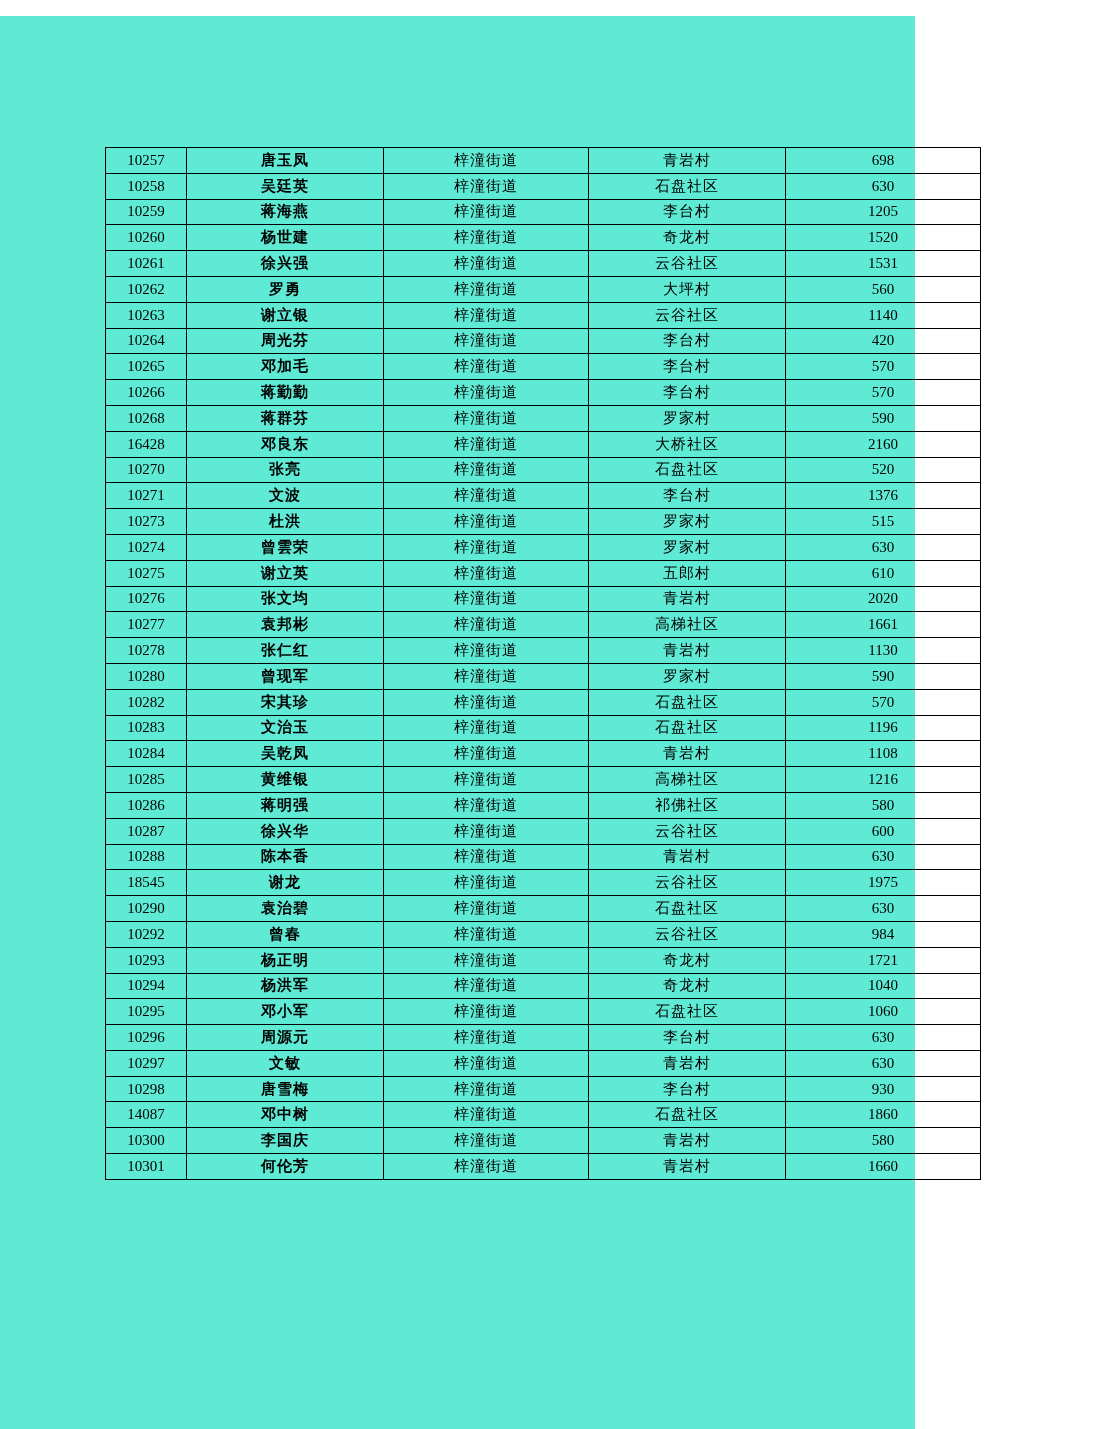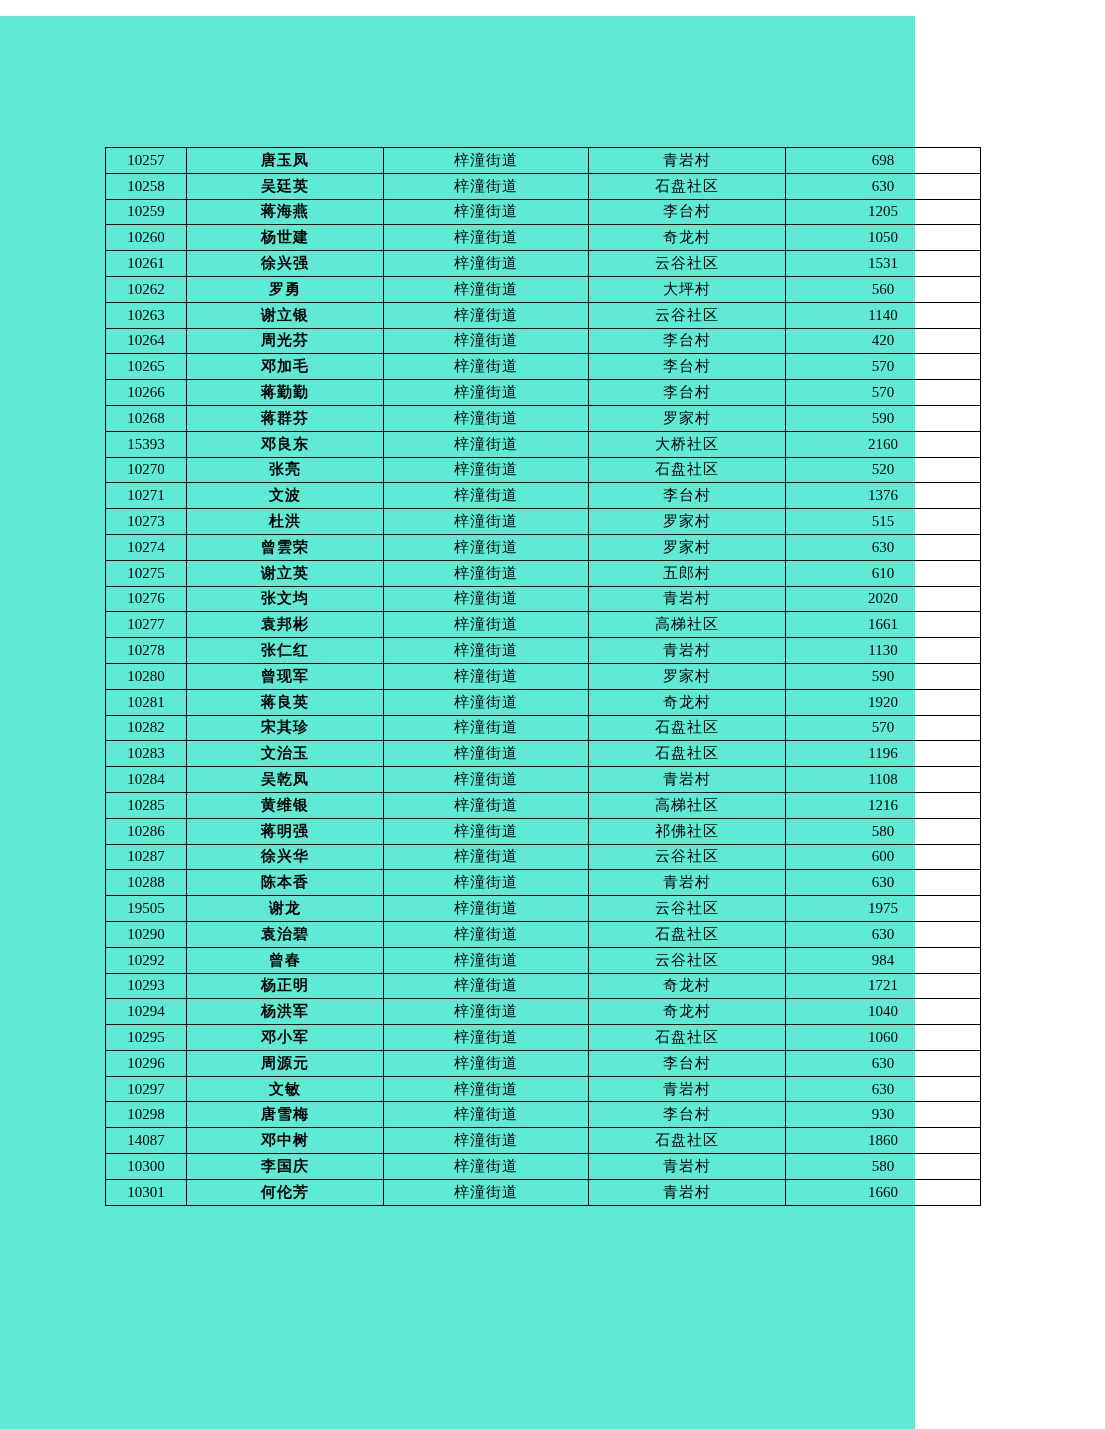--- a/index.html
+++ b/index.html
@@ -72,21 +72,21 @@
           <td class="col-name">蒋海燕</td>
           <td class="col-street">梓潼街道</td>
           <td class="col-village">李台村</td>
           <td class="col-amount">1205</td>
         </tr>
         <tr>
           <td class="col-id">10260</td>
           <td class="col-name">杨世建</td>
           <td class="col-street">梓潼街道</td>
           <td class="col-village">奇龙村</td>
-          <td class="col-amount">1050</td>
+          <td class="col-amount">1520</td>
         </tr>
         <tr>
           <td class="col-id">10261</td>
           <td class="col-name">徐兴强</td>
           <td class="col-street">梓潼街道</td>
           <td class="col-village">云谷社区</td>
           <td class="col-amount">1531</td>
         </tr>
         <tr>
           <td class="col-id">10262</td>
@@ -124,21 +124,21 @@
           <td class="col-amount">570</td>
         </tr>
         <tr>
           <td class="col-id">10268</td>
           <td class="col-name">蒋群芬</td>
           <td class="col-street">梓潼街道</td>
           <td class="col-village">罗家村</td>
           <td class="col-amount">590</td>
         </tr>
         <tr>
-          <td class="col-id">15393</td>
+          <td class="col-id">16428</td>
           <td class="col-name">邓良东</td>
           <td class="col-street">梓潼街道</td>
           <td class="col-village">大桥社区</td>
           <td class="col-amount">2160</td>
         </tr>
         <tr>
           <td class="col-id">10270</td>
           <td class="col-name">张亮</td>
           <td class="col-street">梓潼街道</td>
           <td class="col-village">石盘社区</td>
@@ -194,27 +194,20 @@
           <td class="col-amount">1130</td>
         </tr>
         <tr>
           <td class="col-id">10280</td>
           <td class="col-name">曾现军</td>
           <td class="col-street">梓潼街道</td>
           <td class="col-village">罗家村</td>
           <td class="col-amount">590</td>
         </tr>
         <tr>
-          <td class="col-id">10281</td>
-          <td class="col-name">蒋良英</td>
-          <td class="col-street">梓潼街道</td>
-          <td class="col-village">奇龙村</td>
-          <td class="col-amount">1920</td>
-        </tr>
-        <tr>
           <td class="col-id">10282</td>
           <td class="col-name">宋其珍</td>
           <td class="col-street">梓潼街道</td>
           <td class="col-village">石盘社区</td>
           <td class="col-amount">570</td>
         </tr>
         <tr>
           <td class="col-id">10283</td>
           <td class="col-name">文治玉</td>
           <td class="col-street">梓潼街道</td>
@@ -250,21 +243,21 @@
           <td class="col-amount">600</td>
         </tr>
         <tr>
           <td class="col-id">10288</td>
           <td class="col-name">陈本香</td>
           <td class="col-street">梓潼街道</td>
           <td class="col-village">青岩村</td>
           <td class="col-amount">630</td>
         </tr>
         <tr>
-          <td class="col-id">19505</td>
+          <td class="col-id">18545</td>
           <td class="col-name">谢龙</td>
           <td class="col-street">梓潼街道</td>
           <td class="col-village">云谷社区</td>
           <td class="col-amount">1975</td>
         </tr>
         <tr>
           <td class="col-id">10290</td>
           <td class="col-name">袁治碧</td>
           <td class="col-street">梓潼街道</td>
           <td class="col-village">石盘社区</td>

